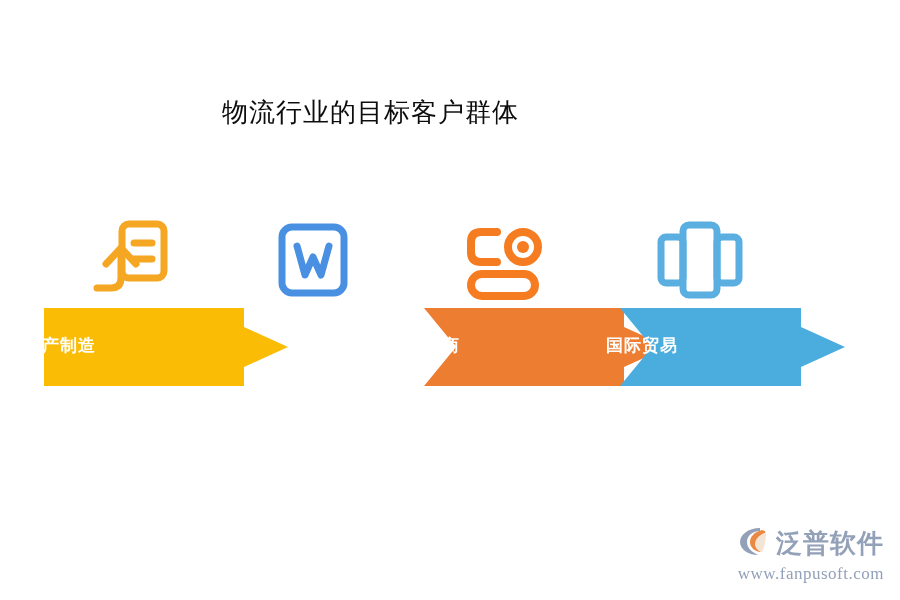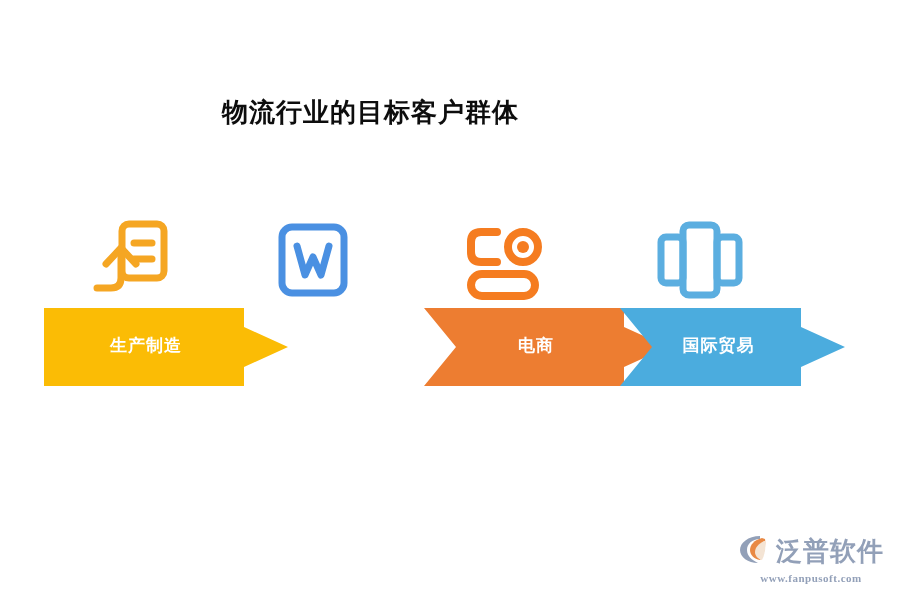--- a/index.html
+++ b/index.html
@@ -23,21 +23,21 @@
   }
 
   
   #page-title {
     position: absolute;
     top: 95px;
     left: 0;
     width: 741px;
     text-align: center;
     font-size: 26px;
-    font-weight: bold;
+    font-weight: normal;
     color: #0d0d0d;
     letter-spacing: 1px;
     white-space: nowrap;
   }
 
   
   .icon-wrap {
     position: absolute;
     top: 215px;
     width: 110px;
@@ -60,21 +60,20 @@
     top: 308px;
     width: 900px;
     height: 78px;
   }
   .chev {
     position: absolute;
     top: 0;
     height: 75px;
     display: flex;
     align-items: center;
-    justify-content: center;
   }
   .chev .chev-label {
     position: relative;
     z-index: 3;
     color: #ffffff;
     font-size: 17px;
     font-weight: bold;
     letter-spacing: 1px;
     white-space: nowrap;
     text-align: center;
@@ -96,40 +95,40 @@
   #chev-2 .chev-label { transform: translateX(-20px); padding-left: 20px; }
   #chev-3 .chev-label { transform: translateX(-14px); }
 
   
   #logo {
     position: absolute;
     right: 16px;
     bottom: 16px;
     display: flex;
     flex-direction: column;
-    align-items: center;
+    align-items: flex-end;
     opacity: 0.95;
   }
   #logo-top {
     display: flex;
     align-items: center;
     gap: 4px;
   }
   #logo-text {
     font-size: 26px;
     font-weight: bold;
     color: #8d9bb5;
     letter-spacing: 1px;
     line-height: 1;
   }
   #logo-url {
     margin-top: 3px;
     font-family: "Liberation Serif", "DejaVu Serif", serif;
-    font-size: 11px;
-    font-weight: bold;
+    font-size: 17px;
+    font-weight: normal;
     color: #8d9bb5;
     letter-spacing: 0.5px;
     white-space: nowrap;
   }
 </style>
 </head>
 <body>
 
 <div id="slide">
 

